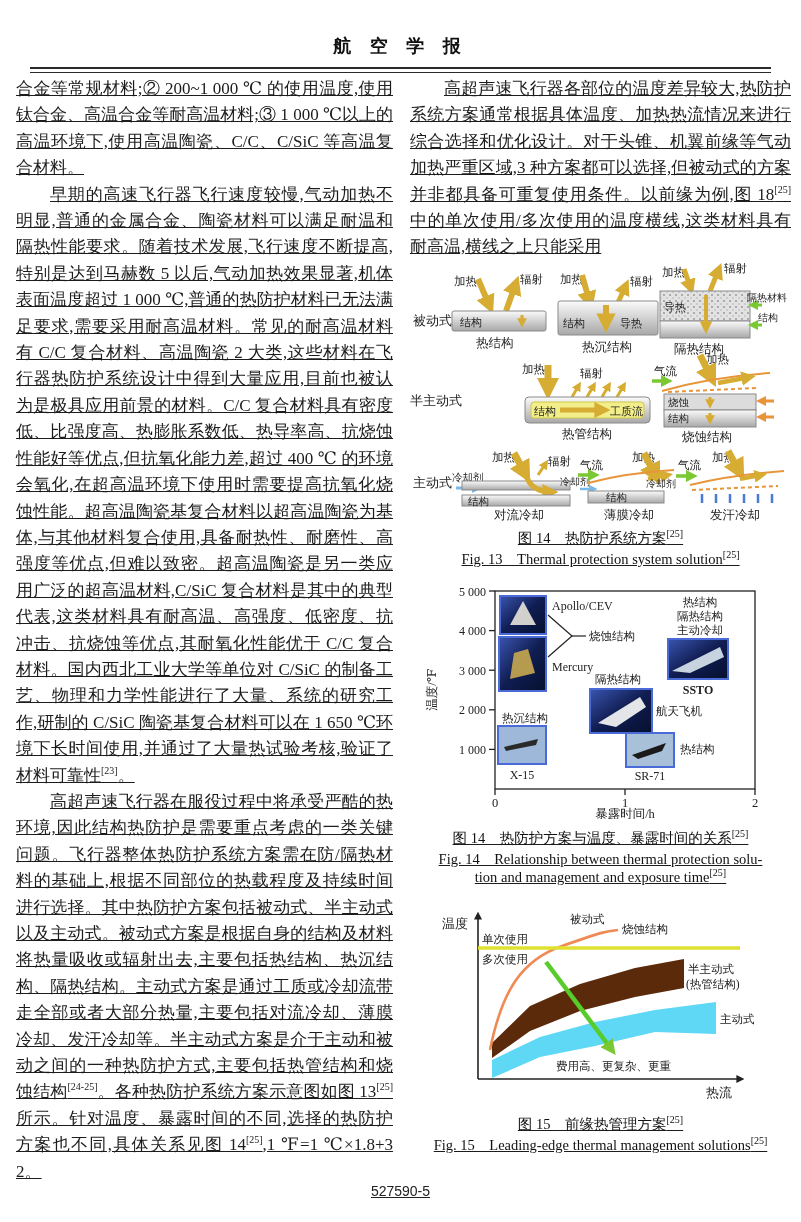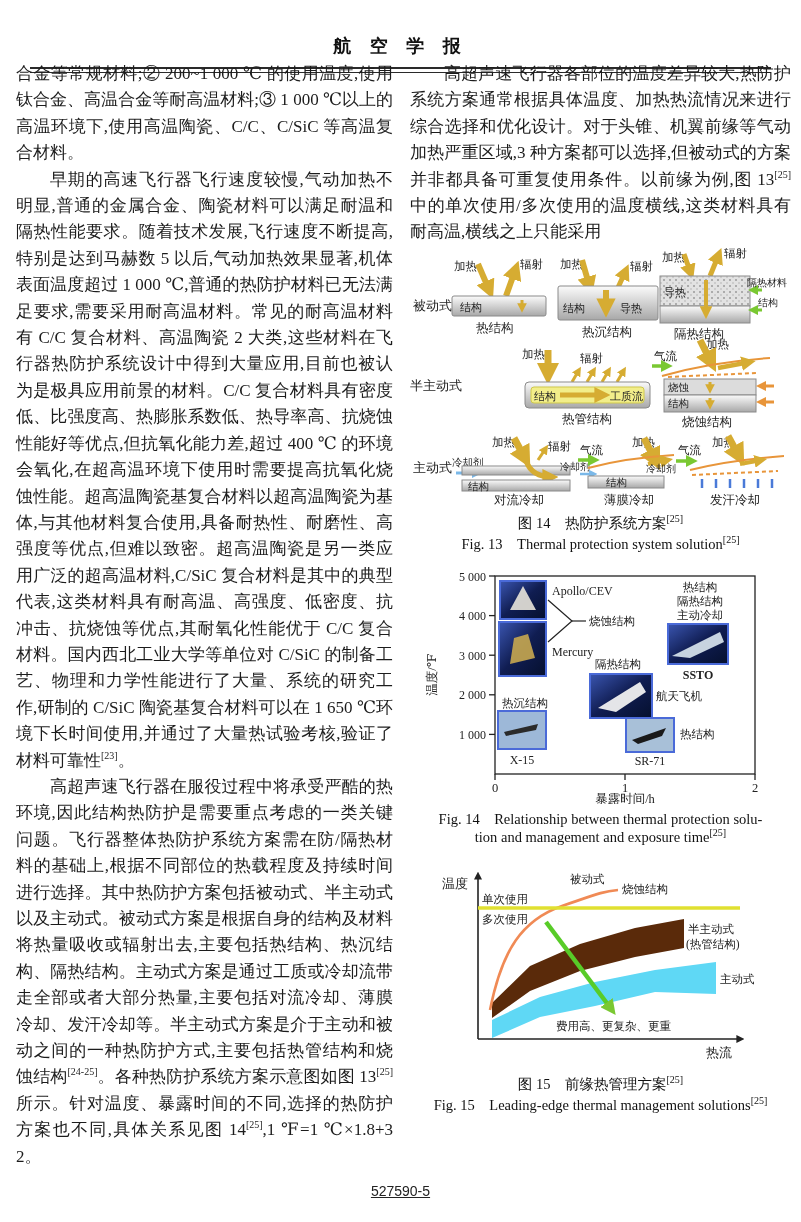--- a/index.html
+++ b/index.html
@@ -9,21 +9,21 @@
     overflow:hidden;
   }
   .header-title{
     text-align:center;font-size:18px;letter-spacing:7px;padding-top:34px;
     font-weight:bold;color:#111;
   }
   .double-rule{
     margin:9px 30px 0 30px;height:3px;
     border-top:2px solid #2a2a2a;border-bottom:1px solid #2a2a2a;
   }
-  .col{position:absolute;top:61px;}
+  .col{position:absolute;top:76px;text-decoration:underline;}
   .col-left{left:16px;width:377px;}
   .col-right{left:410px;width:381px;}
   p.body-text{
     font-size:17px;line-height:26.4px;text-align:justify;margin:0;
     text-justify:inter-ideograph;word-break:break-all;
   }
   p.indent{text-indent:2em;}
   .sup{vertical-align:super;font-size:10px;line-height:0;}
   .figure-block{margin:0;padding:0;}
   .cap-zh{font-size:14.5px;text-align:center;margin-top:4px;color:#111;}
@@ -41,21 +41,21 @@
 <div class="header-title">航  空  学  报</div>
 <div class="double-rule"></div>
 
 <div class="col col-left">
   <p class="body-text"><span>合金等常规材料;② 200~1 000 ℃ 的使用温度,使用钛合金、高温合金等耐高温材料;③ 1 000 ℃以上的高温环境下,使用高温陶瓷、C/C、C/SiC 等高温复合材料。</span></p>
   <p class="body-text indent"><span>早期的高速飞行器飞行速度较慢,气动加热不明显,普通的金属合金、陶瓷材料可以满足耐温和隔热性能要求。随着技术发展,飞行速度不断提高,特别是达到马赫数 5 以后,气动加热效果显著,机体表面温度超过 1 000 ℃,普通的热防护材料已无法满足要求,需要采用耐高温材料。常见的耐高温材料有 C/C 复合材料、高温陶瓷 2 大类,这些材料在飞行器热防护系统设计中得到大量应用,目前也被认为是极具应用前景的材料。C/C 复合材料具有密度低、比强度高、热膨胀系数低、热导率高、抗烧蚀性能好等优点,但抗氧化能力差,超过 400 ℃ 的环境会氧化,在超高温环境下使用时需要提高抗氧化烧蚀性能。超高温陶瓷基复合材料以超高温陶瓷为基体,与其他材料复合使用,具备耐热性、耐磨性、高强度等优点,但难以致密。超高温陶瓷是另一类应用广泛的超高温材料,C/SiC 复合材料是其中的典型代表,这类材料具有耐高温、高强度、低密度、抗冲击、抗烧蚀等优点,其耐氧化性能优于 C/C 复合材料。国内西北工业大学等单位对 C/SiC 的制备工艺、物理和力学性能进行了大量、系统的研究工作,研制的 C/SiC 陶瓷基复合材料可以在 1 650 ℃环境下长时间使用,并通过了大量热试验考核,验证了材料可靠性</span><span class="sup">[23]</span><span>。</span></p>
   <p class="body-text indent"><span>高超声速飞行器在服役过程中将承受严酷的热环境,因此结构热防护是需要重点考虑的一类关键问题。飞行器整体热防护系统方案需在防/隔热材料的基础上,根据不同部位的热载程度及持续时间进行选择。其中热防护方案包括被动式、半主动式以及主动式。被动式方案是根据自身的结构及材料将热量吸收或辐射出去,主要包括热结构、热沉结构、隔热结构。主动式方案是通过工质或冷却流带走全部或者大部分热量,主要包括对流冷却、薄膜冷却、发汗冷却等。半主动式方案是介于主动和被动之间的一种热防护方式,主要包括热管结构和烧蚀结构</span><span class="sup">[24-25]</span><span>。各种热防护系统方案示意图如图 13</span><span class="sup">[25]</span><span>所示。针对温度、暴露时间的不同,选择的热防护方案也不同,具体关系见图 14</span><span class="sup">[25]</span><span>,1 ℉=1 ℃×1.8+32。</span></p>
 </div>
 
 <div class="col col-right">
-  <p class="body-text indent"><span>高超声速飞行器各部位的温度差异较大,热防护系统方案通常根据具体温度、加热热流情况来进行综合选择和优化设计。对于头锥、机翼前缘等气动加热严重区域,3 种方案都可以选择,但被动式的方案并非都具备可重复使用条件。以前缘为例,图 13</span><span class="sup">[25]</span><span> 中的单次使用/多次使用的温度横线,这类材料具有耐高温,横线之上只能采用</span></p>
+  <p class="body-text indent"><span>高超声速飞行器各部位的温度差异较大,热防护系统方案通常根据具体温度、加热热流情况来进行综合选择和优化设计。对于头锥、机翼前缘等气动加热严重区域,3 种方案都可以选择,但被动式的方案并非都具备可重复使用条件。以前缘为例,图 18</span><span class="sup">[25]</span><span> 中的单次使用/多次使用的温度横线,这类材料具有耐高温,横线之上只能采用</span></p>
 
   
   <svg class="figure-block" width="378" height="258" viewBox="0 0 378 258" style="margin-top:2px;">
     <defs>
       <linearGradient id="gBox" x1="0" y1="0" x2="0" y2="1">
         <stop offset="0" stop-color="#fbfbfb"></stop>
           <stop offset="1" stop-color="#a8a8a8"></stop>
       </linearGradient>
       <linearGradient id="gImg" x1="0" y1="0" x2="1" y2="1">
         <stop offset="0" stop-color="#3a55b0"></stop>
@@ -282,20 +282,21 @@
     </g>
 
     <g>
       <rect x="216" y="154" width="48" height="34" fill="#a8c0d8" stroke="#4a6ad8" stroke-width="2"></rect>
       <polygon points="222,176 256,164 252,172 228,180" fill="#1a1a1a"></polygon>
       <text x="240" y="201" font-size="12" text-anchor="middle">SR-71</text>
       <text x="270" y="174" font-size="11.5">热结构</text>
     </g>
   </svg>
 
+  <div class="cap-zh" style="margin-top:6px;"><span>图 14　热防护方案与温度、暴露时间的关系</span><span class="sup">[25]</span></div>
   <div class="cap-en">Fig. 14　Relationship between thermal protection solu-</div>
   <div class="cap-en2"><span>tion and management and exposure time</span><span class="sup">[25]</span></div>
 
   
   <svg class="figure-block" width="378" height="205" viewBox="0 0 378 205" style="margin-top:12px;">
     <g>
       <line x1="68" y1="181" x2="68" y2="16" stroke="#222" stroke-width="1.6" marker-end="url(#aDark)"></line>
       <line x1="68" y1="181" x2="332" y2="181" stroke="#222" stroke-width="1.6" marker-end="url(#aDark)"></line>
       <text x="32" y="30" font-size="13">温度</text>
       <text x="296" y="199" font-size="13">热流</text>

